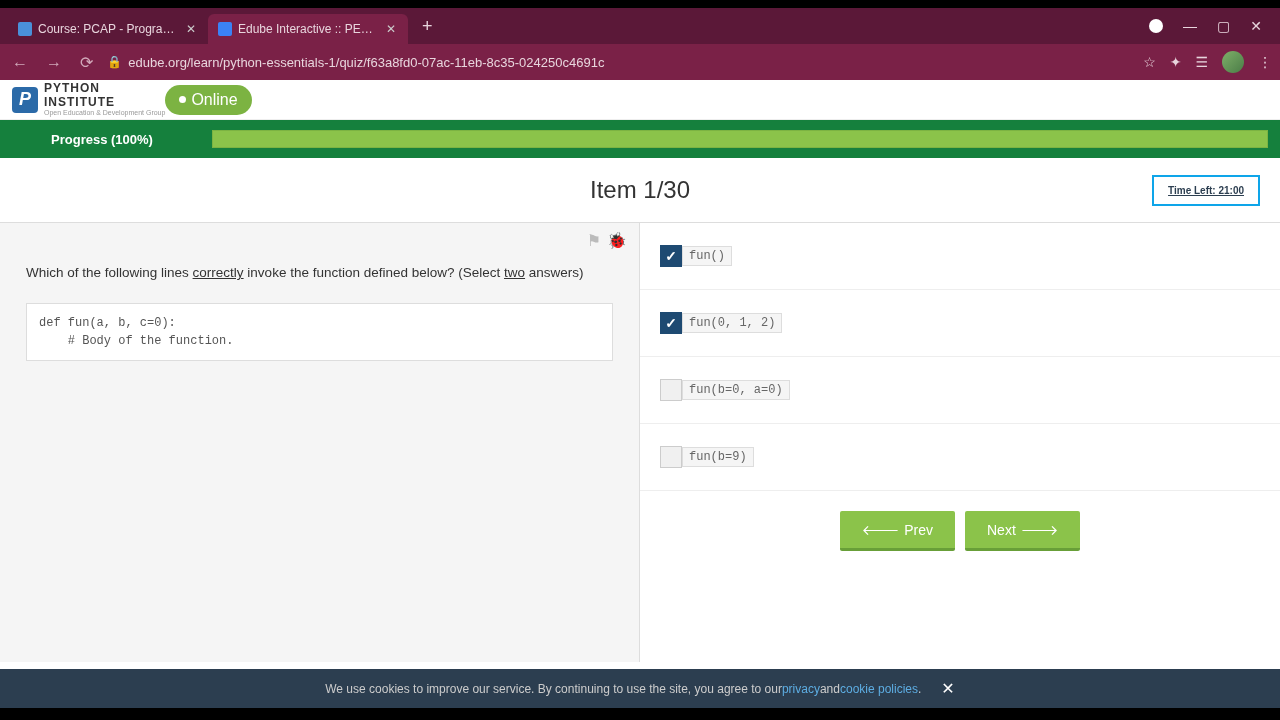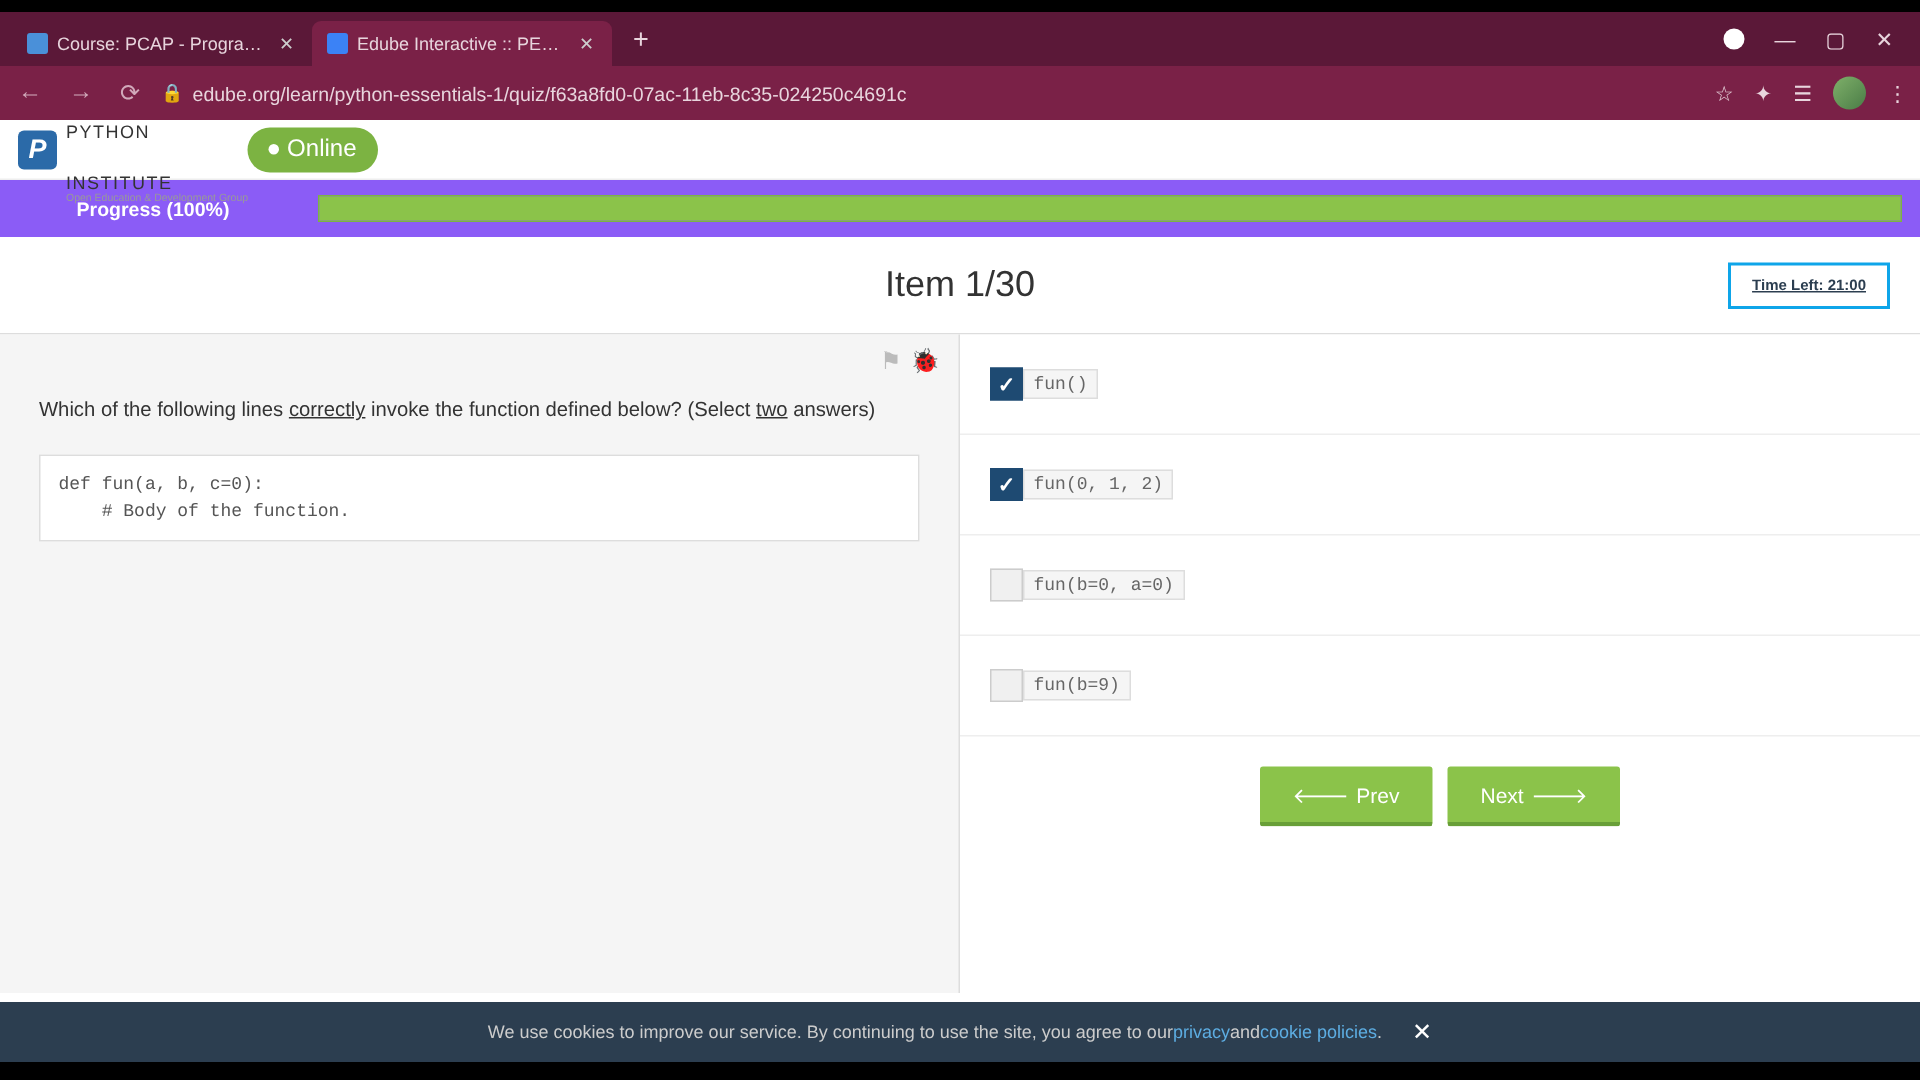--- a/index.html
+++ b/index.html
@@ -27,27 +27,27 @@
 .addr-right { display: flex; gap: 14px; align-items: center; color: #e8d5dd; }
 .addr-right span { cursor: pointer; font-size: 14px; }
 .avatar { width: 22px; height: 22px; border-radius: 50%; background: linear-gradient(135deg, #7fb069, #4a7c47); }
 
 
 .page { background: #fff; height: calc(720px - 8px - 36px - 36px - 12px); overflow: hidden; }
 .header { display: flex; align-items: center; height: 40px; padding: 0 12px; border-bottom: 1px solid #eee; }
 .logo { display: flex; align-items: center; gap: 6px; }
 .logo-icon { width: 26px; height: 26px; background: #2b6aa8; border-radius: 4px; color: #fff; display: flex; align-items: center; justify-content: center; font-style: italic; font-weight: bold; font-size: 18px; }
 .logo-text { font-size: 10px; line-height: 1.1; color: #333; }
-.logo-text .main { font-weight: normal; font-size: 12px; letter-spacing: 1px; margin-top: 20px; }
+.logo-text .main { font-weight: bold; font-size: 12px; letter-spacing: 1px; }
 .logo-text .sub { font-size: 7px; color: #999; }
 .header-title { flex: 1; text-align: center; color: #555; font-size: 14px; }
 .online-btn { background: #7cb342; color: #fff; border: none; border-radius: 16px; padding: 6px 14px; font-size: 16px; display: flex; align-items: center; gap: 5px; cursor: pointer; }
 .online-btn::before { content: ''; width: 7px; height: 7px; background: #fff; border-radius: 50%; }
 
-.progress-section { background: #8b5cf6; padding: 10px 12px; display: flex; align-items: center; gap: 20px; }
+.progress-section { background: #15803d; padding: 10px 12px; display: flex; align-items: center; gap: 20px; }
 .progress-label { color: #fff; font-weight: bold; font-size: 13px; width: 180px; text-align: center; }
 .progress-bar-outer { flex: 1; height: 18px; border: 1px solid #7cb342; background: #2c3e50; }
 .progress-bar-inner { height: 100%; background: #8bc34a; width: 100%; }
 
 .item-header { display: flex; align-items: center; padding: 18px 20px; position: relative; }
 .item-title { flex: 1; text-align: center; font-size: 24px; color: #333; font-weight: 400; }
 .time-box { border: 2px solid #0ea5e9; padding: 8px 14px; color: #2c3e50; font-weight: bold; font-size: 10px; position: absolute; right: 20px; text-decoration: underline; }
 
 .quiz-body { display: flex; border-top: 1px solid #ddd; height: 440px; }
 .question-pane { width: 50%; background: #f5f5f5; padding: 0; border-right: 1px solid #ddd; position: relative; }

